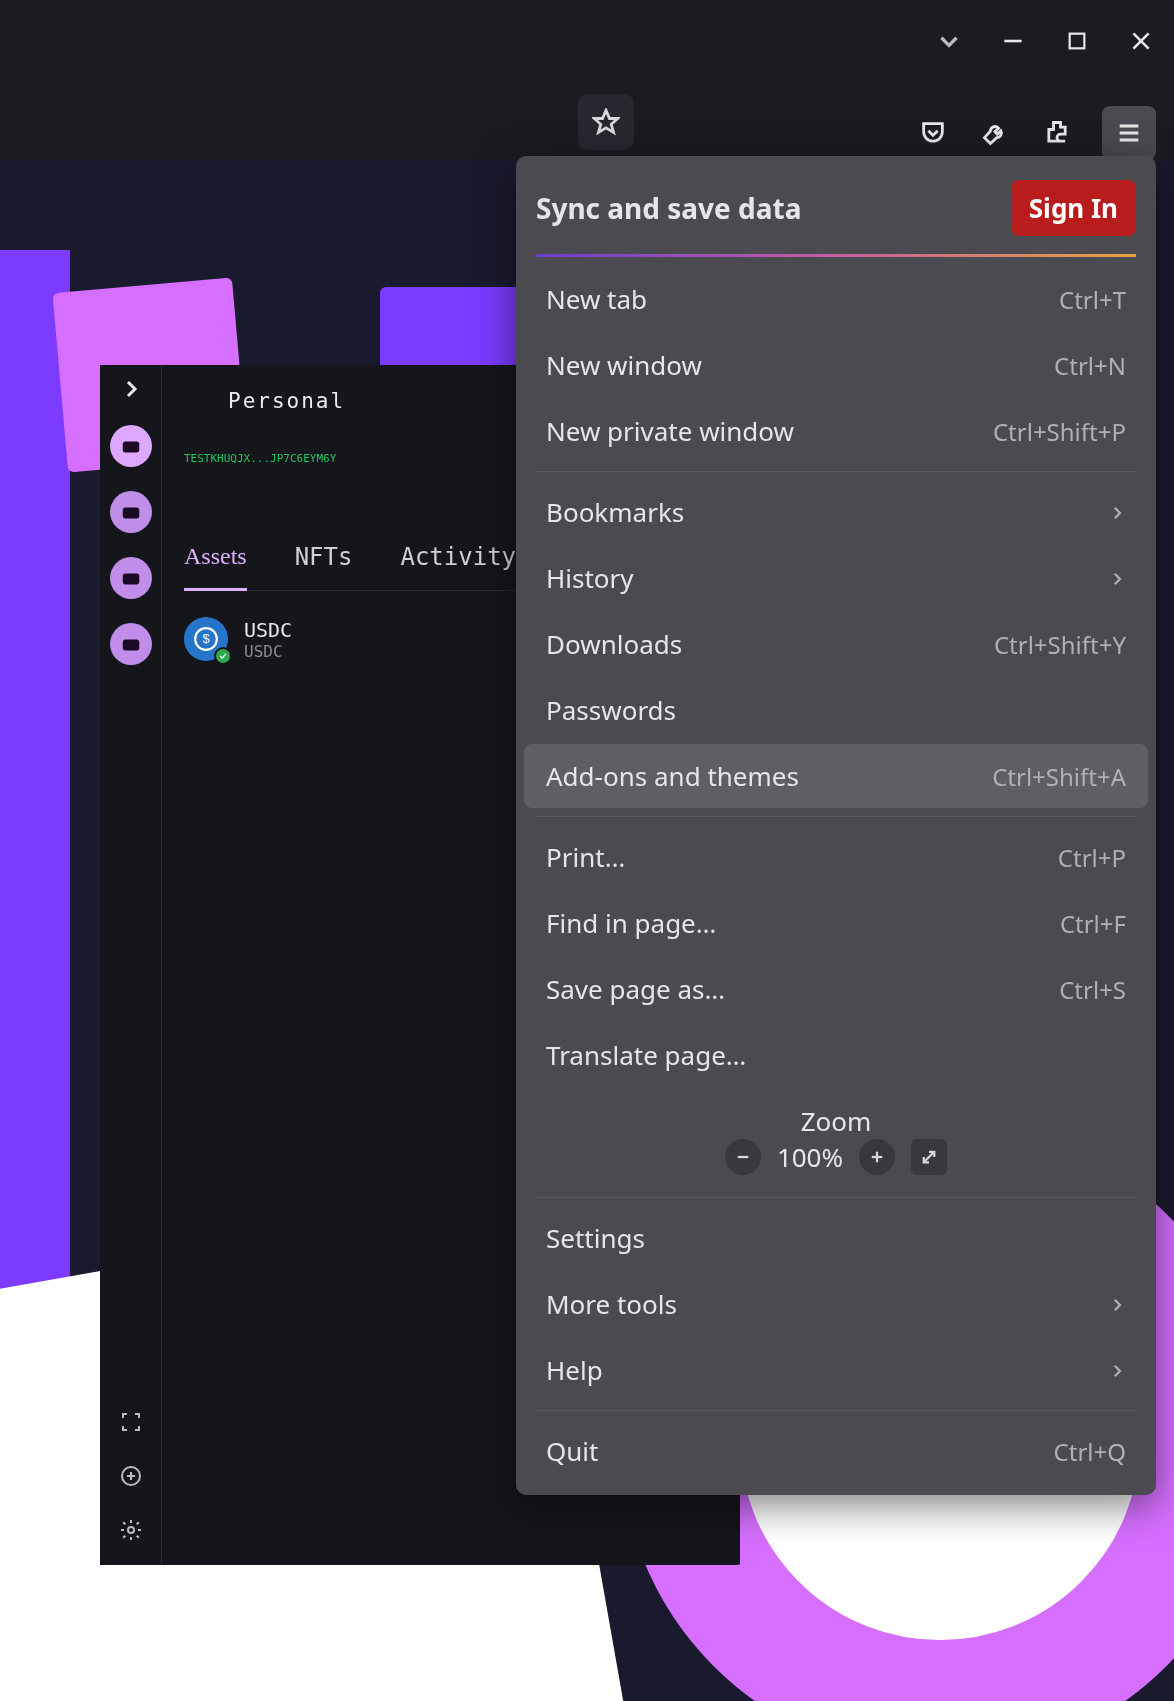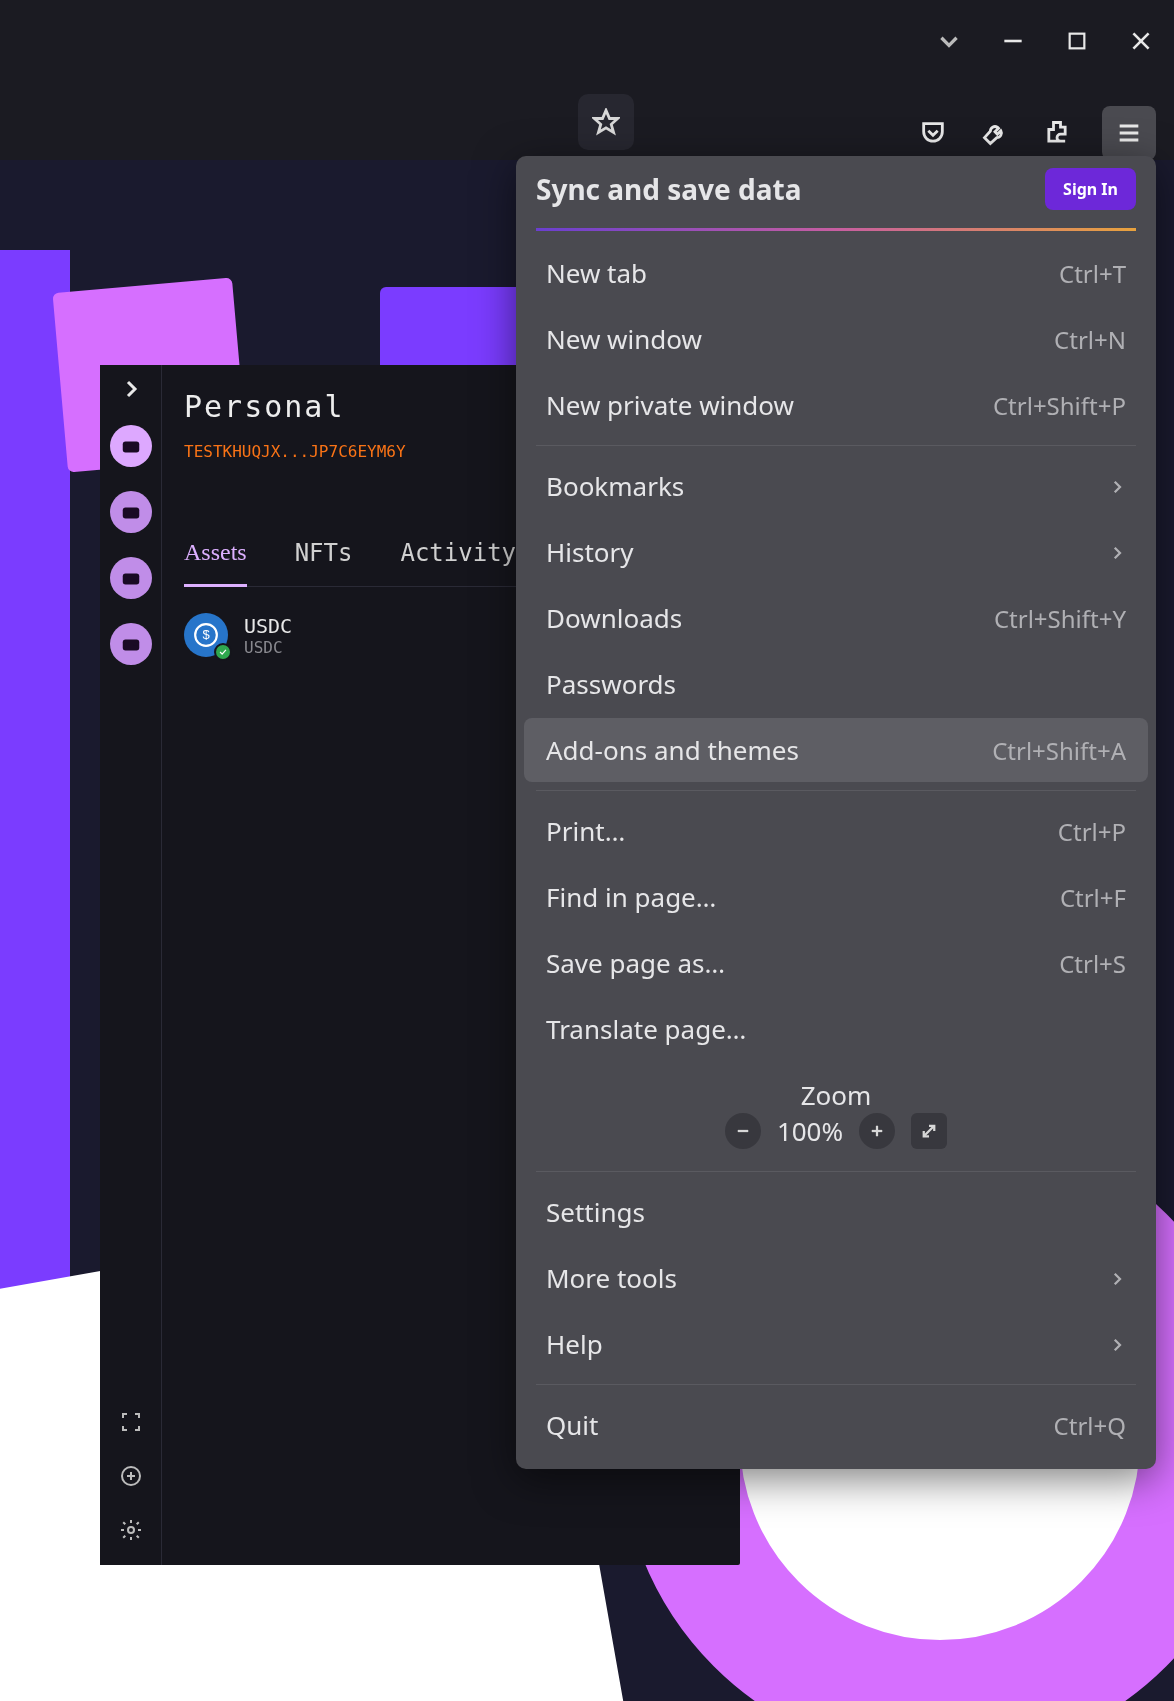--- a/index.html
+++ b/index.html
@@ -47,22 +47,22 @@
 .side-spacer { flex:1; }
 .wallet .side .chev { width:24px; height:24px; }
 .wallet .side .chev svg { stroke:#e8e8e8; stroke-width:3; fill:none;}
 .acct { width:42px; height:42px; border-radius:50%; display:flex; align-items:center; justify-content:center;}
 .acct svg { fill:#1a0a24;}
 .acct.active { background:#DDA8FF; }
 .acct.dim { background:#C08DE8; }
 .side-icon { width:30px; height:30px; display:flex; align-items:center; justify-content:center;}
 .side-icon svg { stroke:#bbb; stroke-width:2; fill:none;}
 .wallet .main { flex:1; padding:24px 22px; position:relative;}
-.wallet-title { font-family:ui-monospace,monospace; font-size:30px; color:#ededed; letter-spacing:2px;}
-.wallet-addr { font-family:ui-monospace,monospace; font-size:16px; color:#f97316; margin-top:18px;}
+.wallet-title { font-family:ui-monospace,monospace; font-size:21px; color:#ededed; letter-spacing:2px;margin-left:44px;}
+.wallet-addr { font-family:ui-monospace,monospace; font-size:11px; color:#22c55e; margin-top:39px;}
 .info-icon { position:absolute; right:22px; top:30px; }
 .info-icon svg { stroke:#c8c8c8; stroke-width:2; fill:none; width:24px; height:24px;}
 .tabs { display:flex; margin-top:78px; border-bottom:1px solid #2a2a36;}
 .tab { font-family:ui-monospace,monospace; font-size:24px; color:#d0d0d0; padding:0 0 18px 0; margin-right:48px;}
 .tab.active { color:#ddb0ff; border-bottom:3px solid #ddb0ff; margin-bottom:-1px;font-family:Liberation Serif, serif;}
 .asset-row { display:flex; align-items:center; gap:16px; margin-top:26px;}
 .asset-icon { width:44px; height:44px; border-radius:50%; background:#2775CA; display:flex; align-items:center; justify-content:center; position:relative;}
 .asset-icon svg { fill:#fff; }
 .asset-badge { position:absolute; right:-4px; bottom:-4px; width:18px; height:18px; border-radius:50%; background:#2FA84F; border:2px solid #15151c; display:flex; align-items:center; justify-content:center;}
 .asset-badge svg { stroke:#fff; stroke-width:3; fill:none; width:10px; height:10px;}
@@ -72,25 +72,25 @@
 
 .menu {
   position:absolute; right:18px; top:156px; width:640px;
   background:#4a4a50; border-radius:10px; z-index:10;
   box-shadow:0 10px 40px rgba(0,0,0,.5);
   color:#e6e6e8; font-size:26px;
   padding-bottom:10px;
 }
 .menu-head {
   display:flex; align-items:center; justify-content:space-between;
-  padding:12px 20px 18px 20px;
+  padding:24px 20px 18px 20px;
 }
 .menu-head .title { font-weight:700; font-size:28px;}
 .signin {
-  background:#6d28d9; color:#fff; font-weight:700; font-size:16px;
+  background:#b91c1c; color:#fff; font-weight:700; font-size:26px;
   padding:10px 18px; border-radius:8px;
 }
 .gradient-bar { height:3px; margin:0 20px 10px 20px; background:linear-gradient(90deg,#6a3fcf,#c75ea1,#e8a23d);}
 .menu .sep { height:1px; background:#5a5a60; margin:8px 20px;}
 .menu-item {
   display:flex; align-items:center; justify-content:space-between;
   padding:14px 22px; border-radius:8px; margin:2px 8px;
 }
 .menu-item.hover { background:#5e5e64;}
 .menu-item .label { color:#e6e6e8;}

